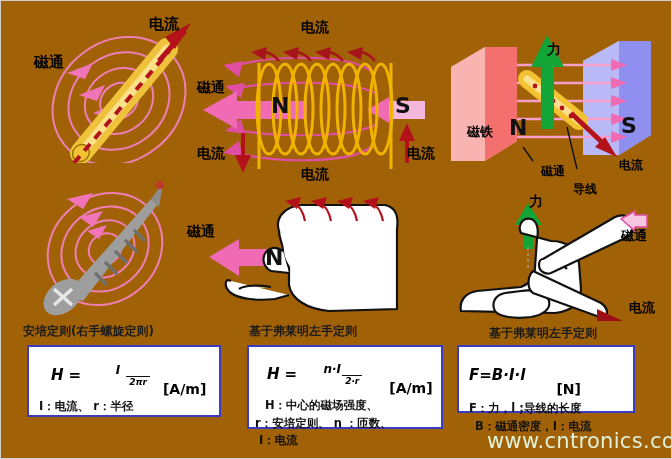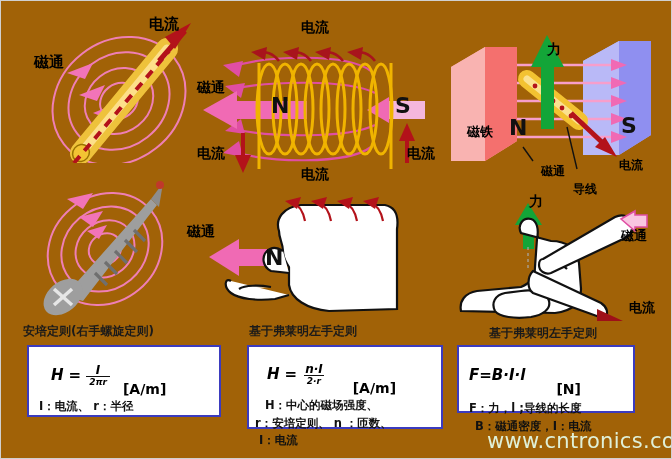--- a/index.html
+++ b/index.html
@@ -12,21 +12,21 @@
   .cjk{font-family:"DejaVu Sans","Liberation Sans",sans-serif;}
   .np{font-size:22px;font-weight:bold;color:#111;position:absolute;}
 
   
   .sec-title{position:absolute;font-size:12px;font-weight:bold;color:#1a1a1a;white-space:nowrap;}
   .fbox{position:absolute;border:2px solid #3b3bbf;background:#fff;box-sizing:border-box;}
   .frow{font-size:12.5px;color:#111;font-weight:bold;line-height:1.35;white-space:nowrap;}
   .feq{display:flex;align-items:center;gap:5px;font-style:italic;font-weight:bold;font-size:15px;}
   .frac{display:inline-flex;flex-direction:column;align-items:center;line-height:1;vertical-align:middle;}
   .frac .num{font-size:12px;font-style:italic;padding:0 3px;}
-  .frac .den{font-size:9px;font-style:italic;border-top:1.4px solid #111;padding:1px 3px 0;}
+  .frac .den{font-size:9px;font-style:italic;border-top:1.4px solid #111;padding:1px 3px 0;margin-left:40px;}
   .unit{font-style:normal;font-weight:bold;font-size:14px;margin-top:28px;}
   .vardesc{font-size:11.5px;font-weight:bold;margin-top:2px;}
 
   .watermark{position:absolute;font-size:21px;color:#dff0d8;letter-spacing:0.3px;
              font-family:"DejaVu Sans","Liberation Sans",sans-serif;}
 </style>
 </head>
 <body>
 
 <div id="page">

